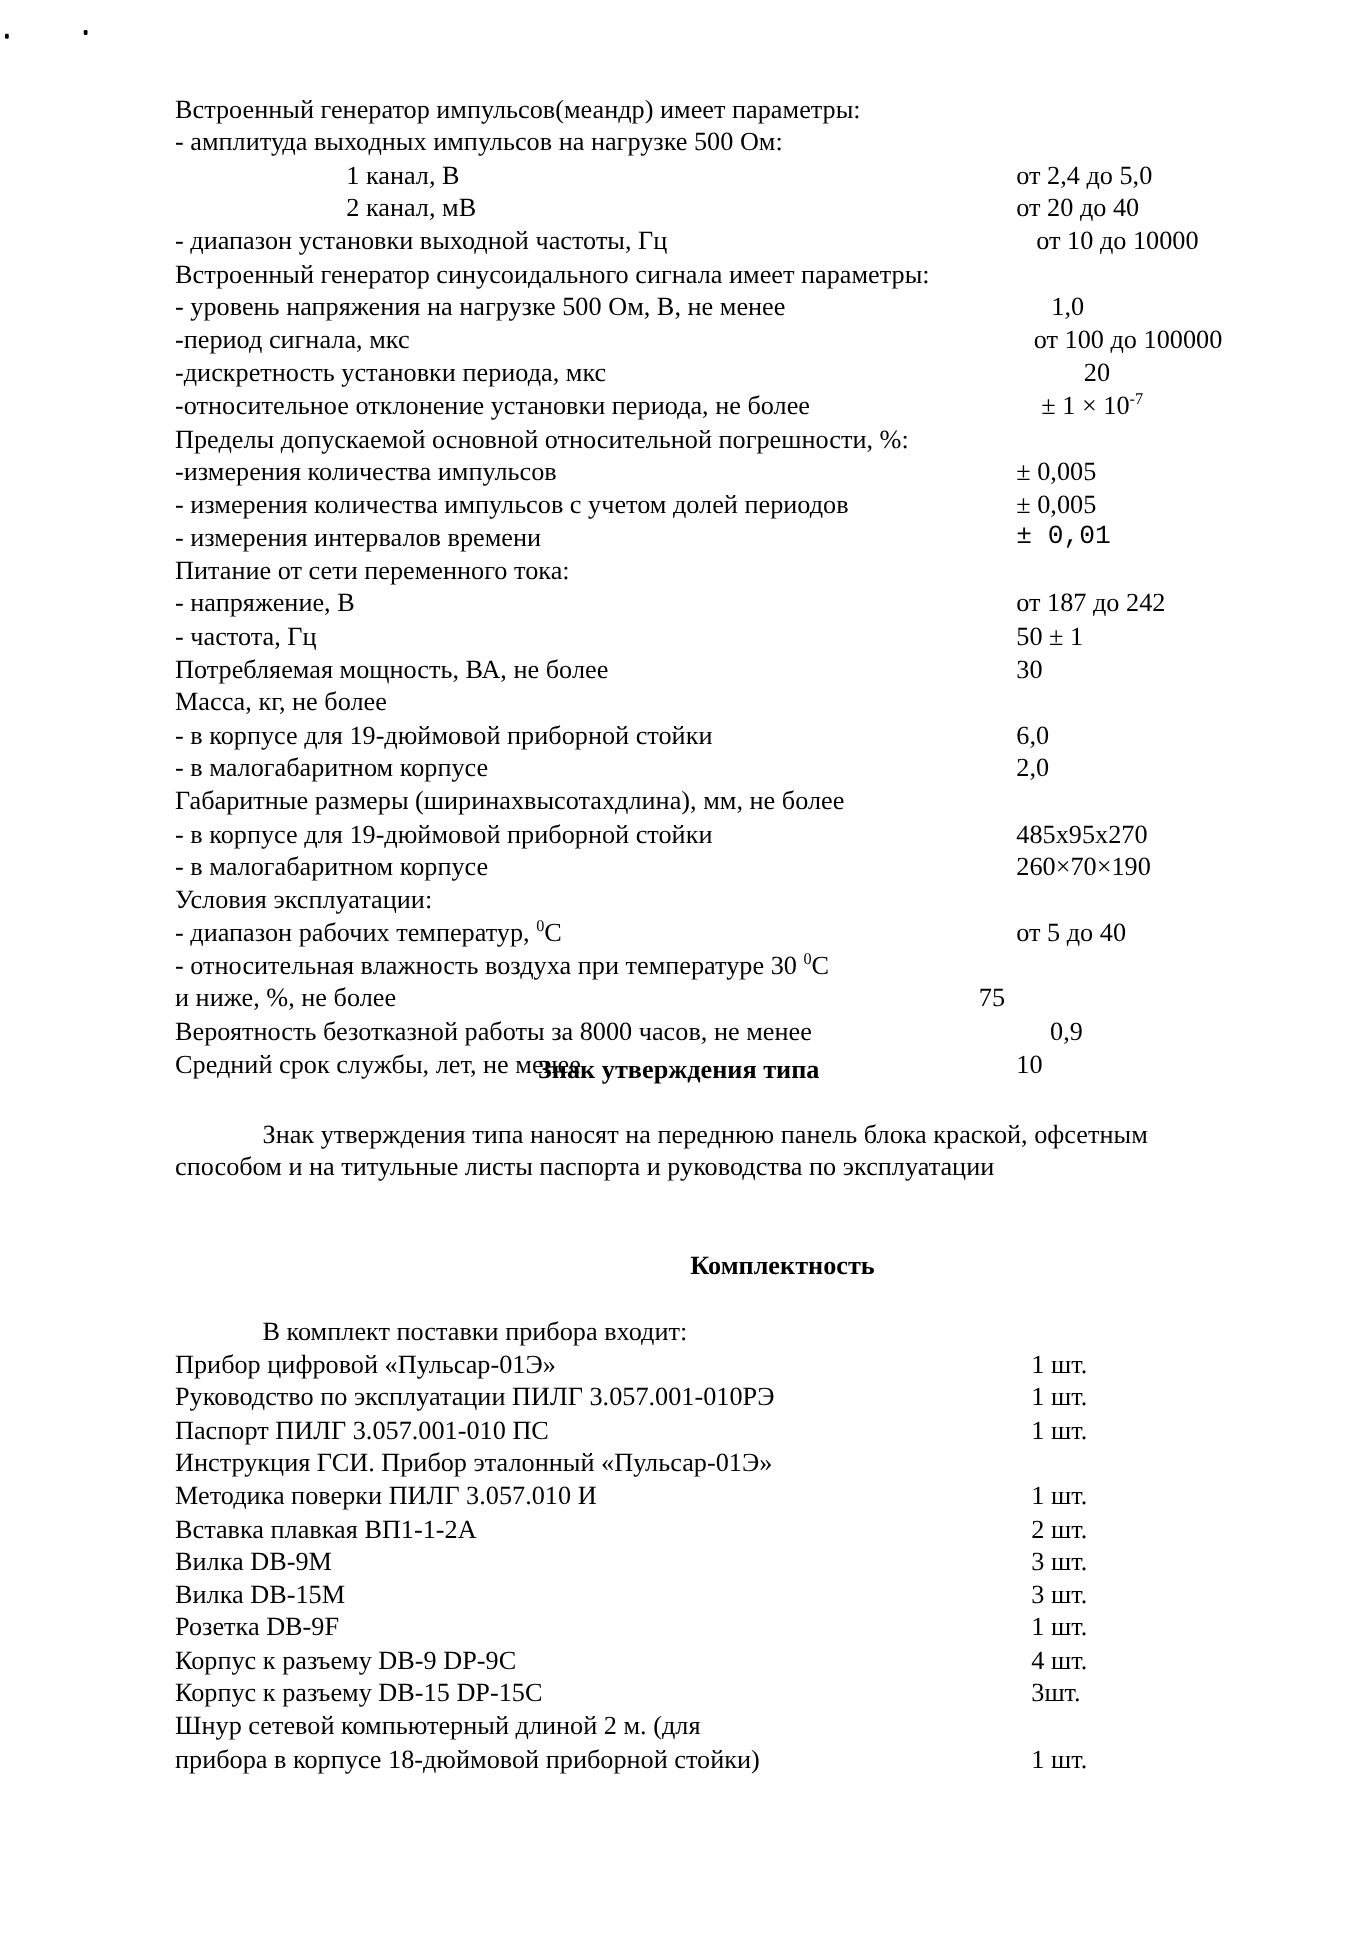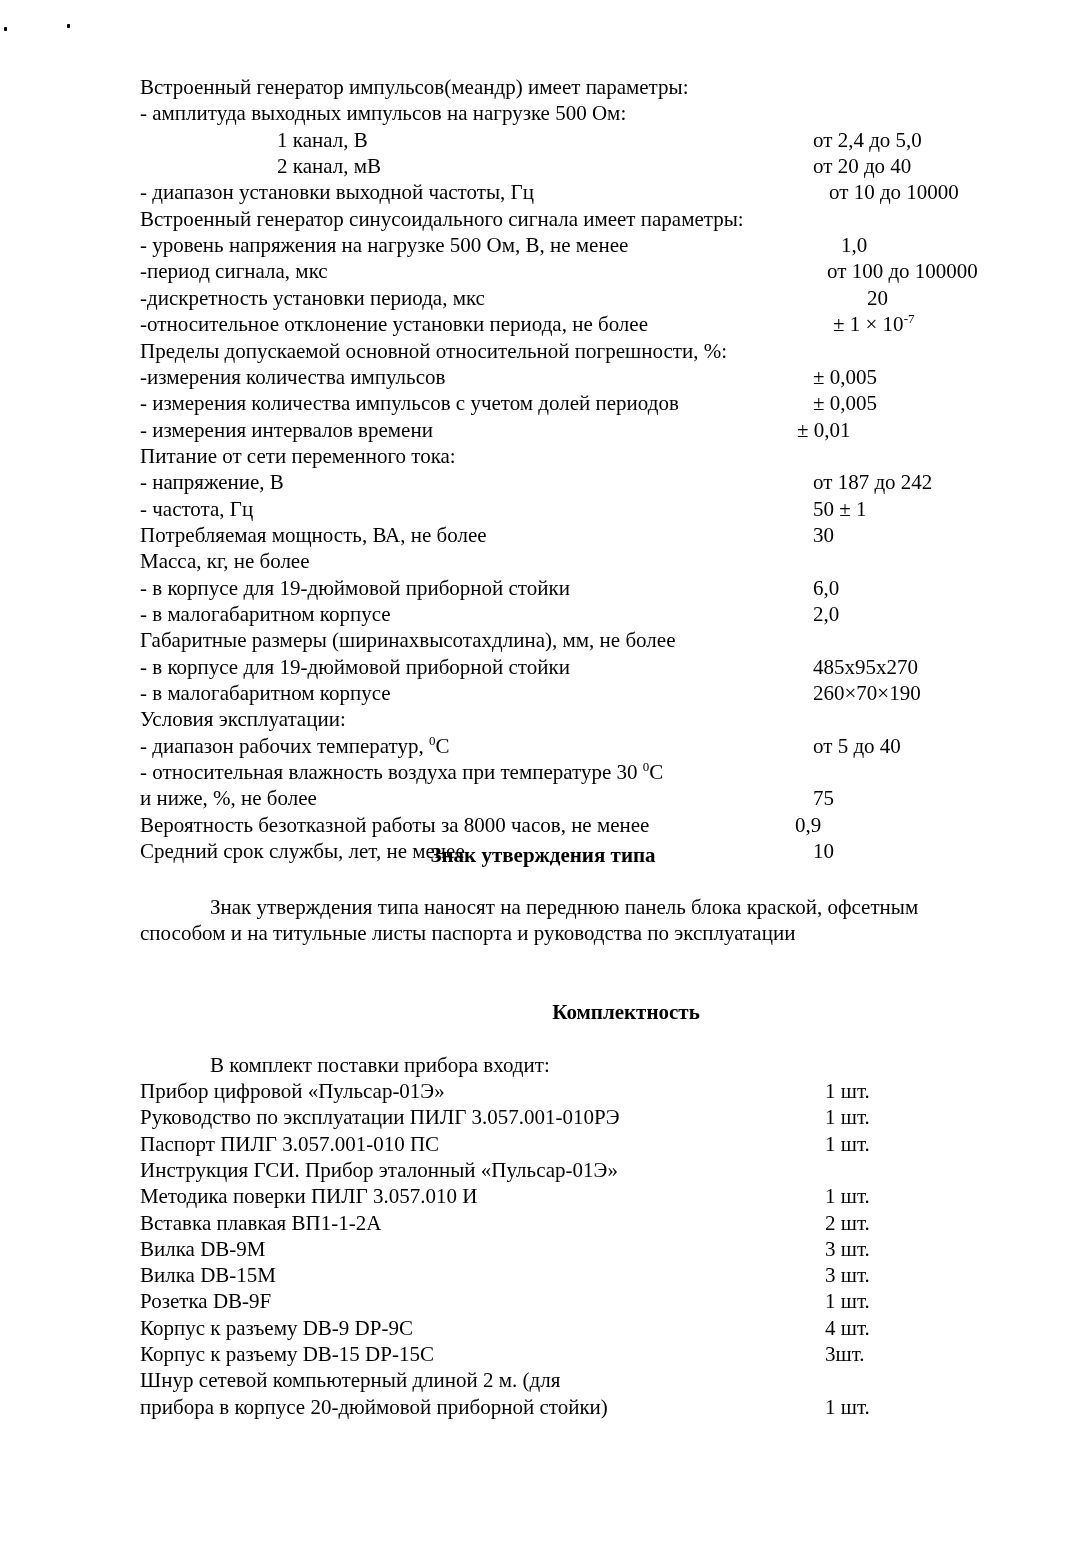--- a/index.html
+++ b/index.html
@@ -67,21 +67,21 @@
       <div class="row" style="top: 363.85px;">
         <span class="lbl">-измерения  количества импульсов</span>
         <span class="val" style="left: 673px;"><span>± 0,005</span></span>
       </div>
       <div class="row" style="top: 390.2px;">
         <span class="lbl">- измерения количества импульсов с учетом долей периодов</span>
         <span class="val" style="left: 673px;"><span>± 0,005</span></span>
       </div>
       <div class="row" style="top: 416.55px;">
         <span class="lbl">- измерения интервалов времени</span>
-        <span class="val" style="left: 657px;"><span>± 0,01</span></span>
+        <span class="val" style="left: 673px; font-family: Liberation Mono, monospace;"><span>± 0,01</span></span>
       </div>
       <div class="row" style="top: 442.9px;">
         <span class="lbl">Питание от сети переменного тока:</span>
       </div>
       <div class="row" style="top: 469.25px;">
         <span class="lbl">- напряжение, В</span>
         <span class="val" style="left: 673px;"><span>от 187 до 242</span></span>
       </div>
       <div class="row" style="top: 495.6px;">
         <span class="lbl">- частота, Гц</span>
@@ -118,25 +118,25 @@
       </div>
       <div class="row" style="top: 732.75px;">
         <span class="lbl"><span style="white-space: pre;">- диапазон рабочих температур, </span><sup>0</sup><span>С</span></span>
         <span class="val" style="left: 673px;"><span>от 5 до 40</span></span>
       </div>
       <div class="row" style="top: 759.1px;">
         <span class="lbl"><span style="white-space: pre;">- относительная влажность воздуха при температуре 30 </span><sup>0</sup><span>С</span></span>
       </div>
       <div class="row" style="top: 785.45px;">
         <span class="lbl">и ниже, %, не более</span>
-        <span class="val" style="left: 673px;"><span>75</span></span>
+        <span class="val" style="left: 643px;"><span>75</span></span>
       </div>
       <div class="row" style="top: 811.8px;">
         <span class="lbl">Вероятность безотказной работы за 8000 часов, не менее</span>
-        <span class="val" style="left: 655px;"><span>0,9</span></span>
+        <span class="val" style="left: 700px;"><span>0,9</span></span>
       </div>
       <div class="row" style="top: 838.15px;">
         <span class="lbl">Средний срок службы, лет, не менее</span>
         <span class="val" style="left: 673px;"><span>10</span></span>
       </div>
     </div>
 
   <div class="heading" style="top:842px;">Знак утверждения типа</div>
   <div class="para" style="top:894px;">
     <div class="indent">Знак утверждения типа наносят на переднюю панель блока краской, офсетным</div>
@@ -188,17 +188,17 @@
         <span class="val" style="left: 685px;">4 шт.</span>
       </div>
       <div class="row" style="top: 1341px;">
         <span class="lbl">Корпус к разъему DB-15 DP-15C</span>
         <span class="val" style="left: 685px;">3шт.</span>
       </div>
       <div class="row" style="top: 1367.3px;">
         <span class="lbl">Шнур сетевой компьютерный длиной 2 м. (для</span>
       </div>
       <div class="row" style="top: 1393.6px;">
-        <span class="lbl">прибора в корпусе 20-дюймовой приборной стойки)</span>
+        <span class="lbl">прибора в корпусе 18-дюймовой приборной стойки)</span>
         <span class="val" style="left: 685px;">1 шт.</span>
       </div>
     </div>
 </div>
 
 </body></html>

